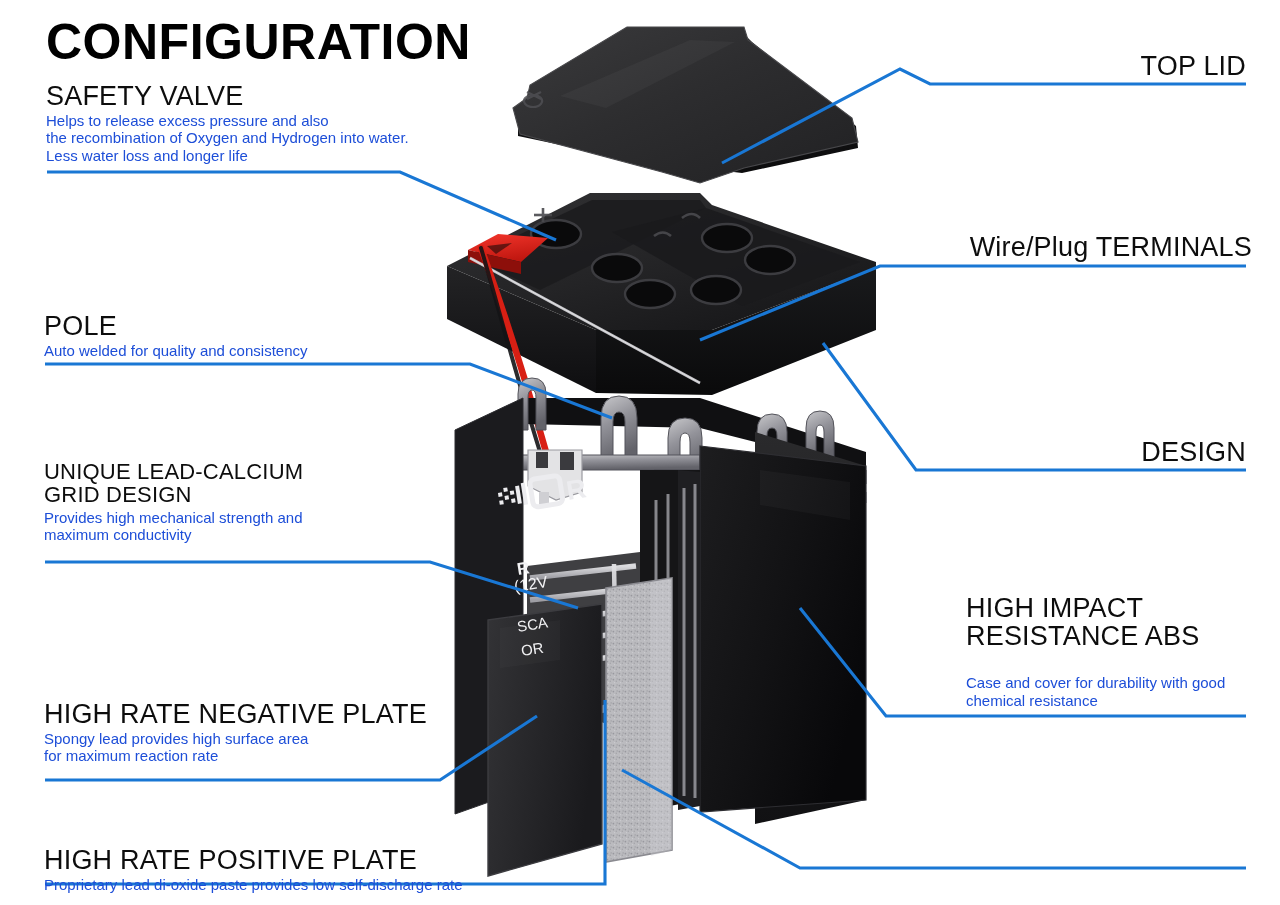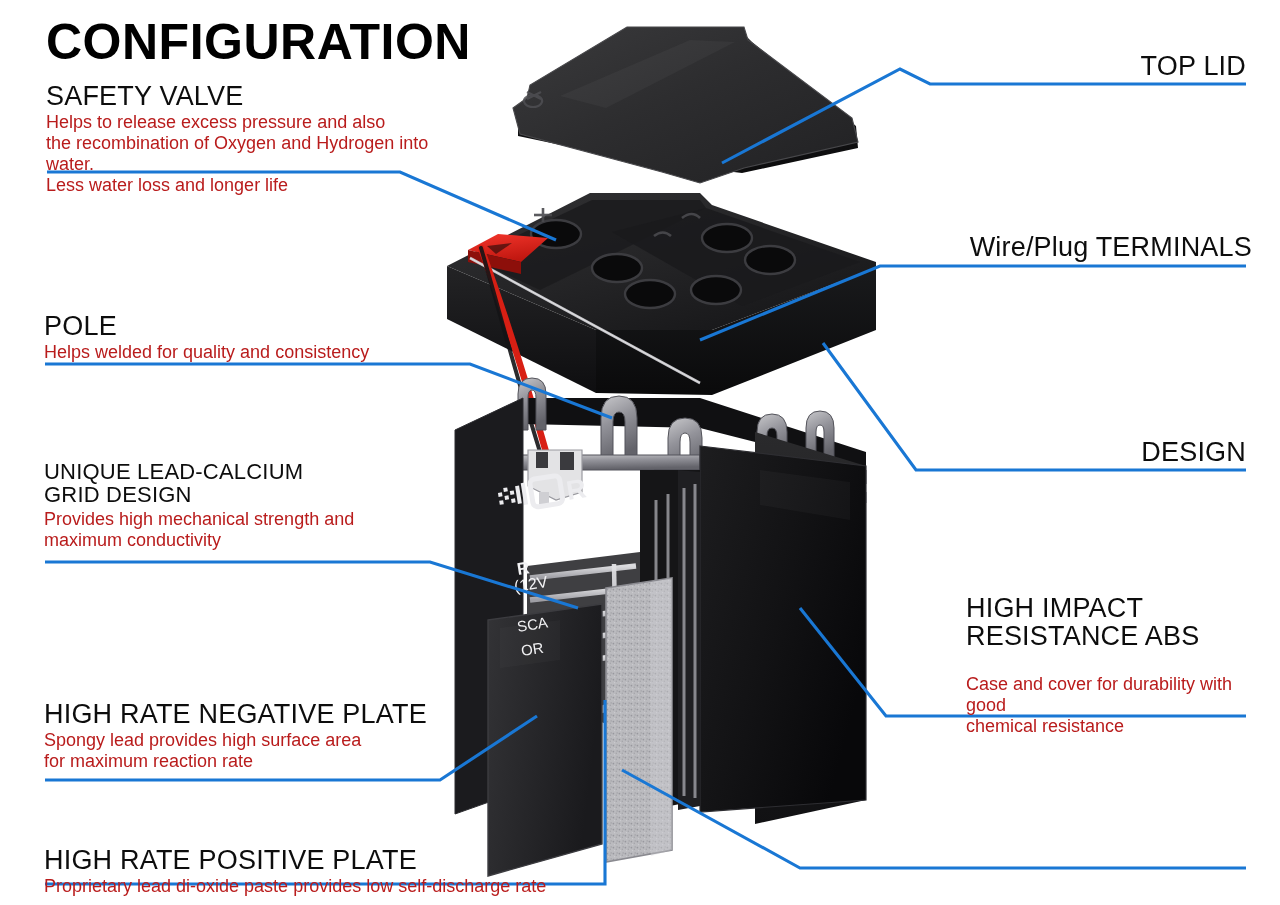--- a/index.html
+++ b/index.html
@@ -10,21 +10,21 @@
   #art{position:absolute;left:0;top:0;width:1280px;height:905px;}
   #lines{position:absolute;left:0;top:0;width:1280px;height:905px;}
 
   .callout{position:absolute;}
   .callout .title{
     font-size:27px;letter-spacing:.2px;line-height:1.04;
     white-space:pre-line;font-weight:400;color:#0d0d0d;
   }
   .callout .title.big{font-size:22px;}
   .callout .desc{
-    font-size:18px;line-height:1.16;white-space:pre-line;color:#b91c1c;
+    font-size:15px;line-height:1.16;white-space:pre-line;color:#1d4ed8;
     margin-top:2px;
   }
   .callout.right{text-align:right;}
   .page-title{
     position:absolute;left:46px;top:13px;
     font-size:50px;font-weight:bold;letter-spacing:.5px;color:#000;
   }
 </style>
 </head>
 <body>
@@ -272,21 +272,21 @@
 
   <div class="callout" style="left:46px; top:82px; width:420px;">
     <div class="title">SAFETY VALVE</div>
     <div class="desc">Helps to release excess pressure and also
 the recombination of Oxygen and Hydrogen into water.
 Less water loss and longer life</div>
   </div>
 
   <div class="callout" style="left:44px; top:312px; width:400px;">
     <div class="title">POLE</div>
-    <div class="desc">Helps welded for quality and consistency</div>
+    <div class="desc">Auto welded for quality and consistency</div>
   </div>
 
   <div class="callout" style="left:44px; top:461px; width:420px;">
     <div class="title big">UNIQUE LEAD-CALCIUM
 GRID DESIGN</div>
     <div class="desc">Provides high mechanical strength and
 maximum conductivity</div>
   </div>
 
   <div class="callout" style="left:44px; top:700px; width:470px;">

